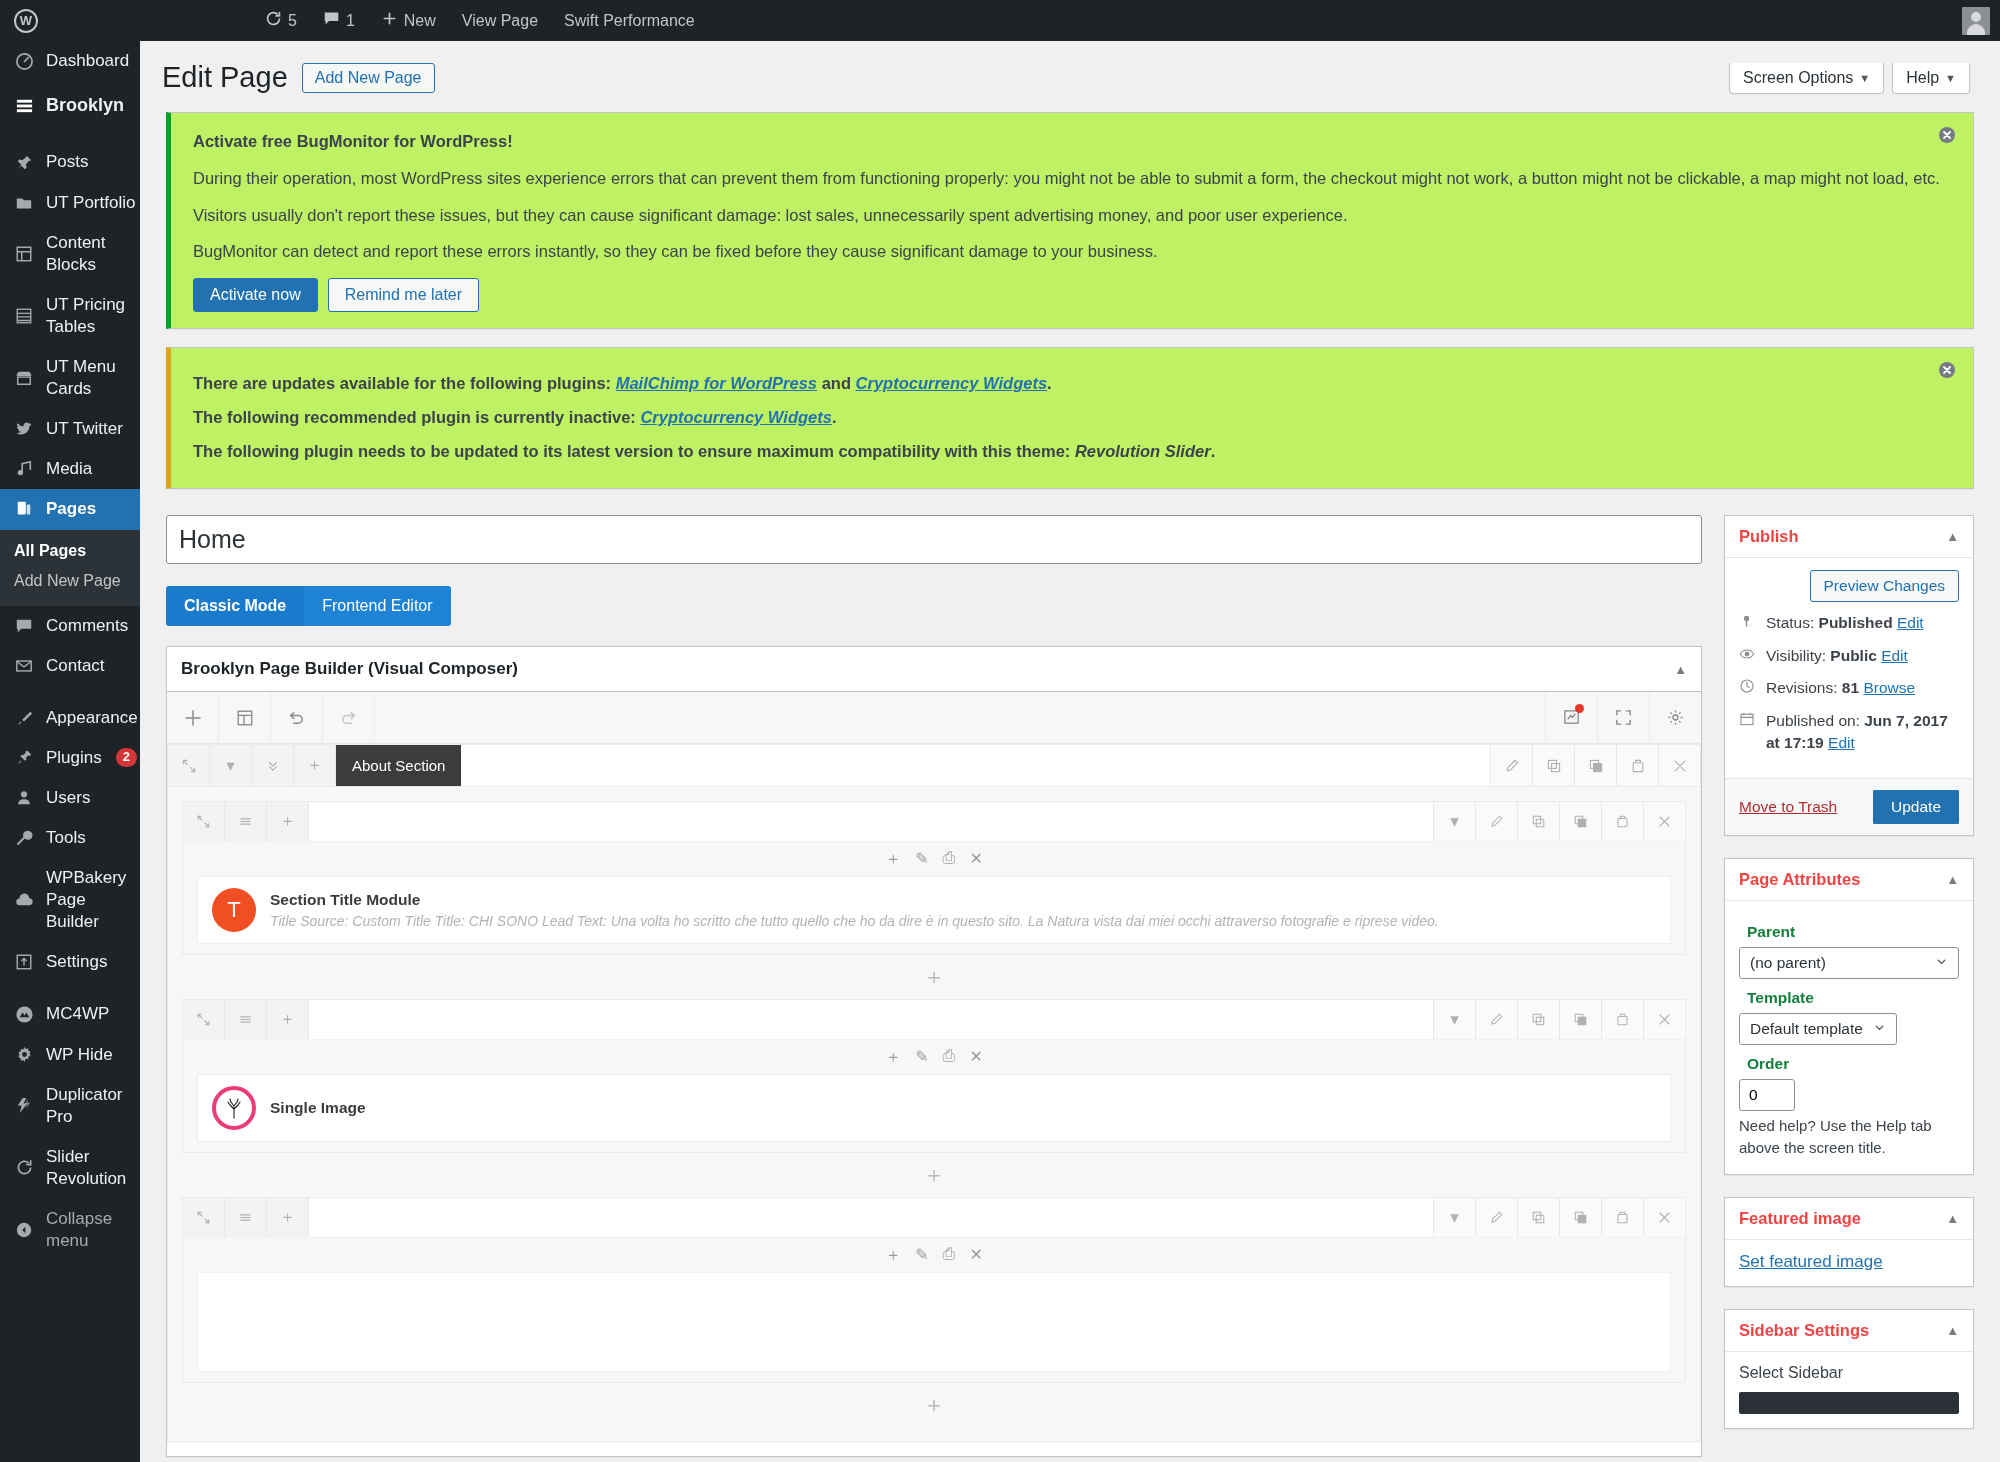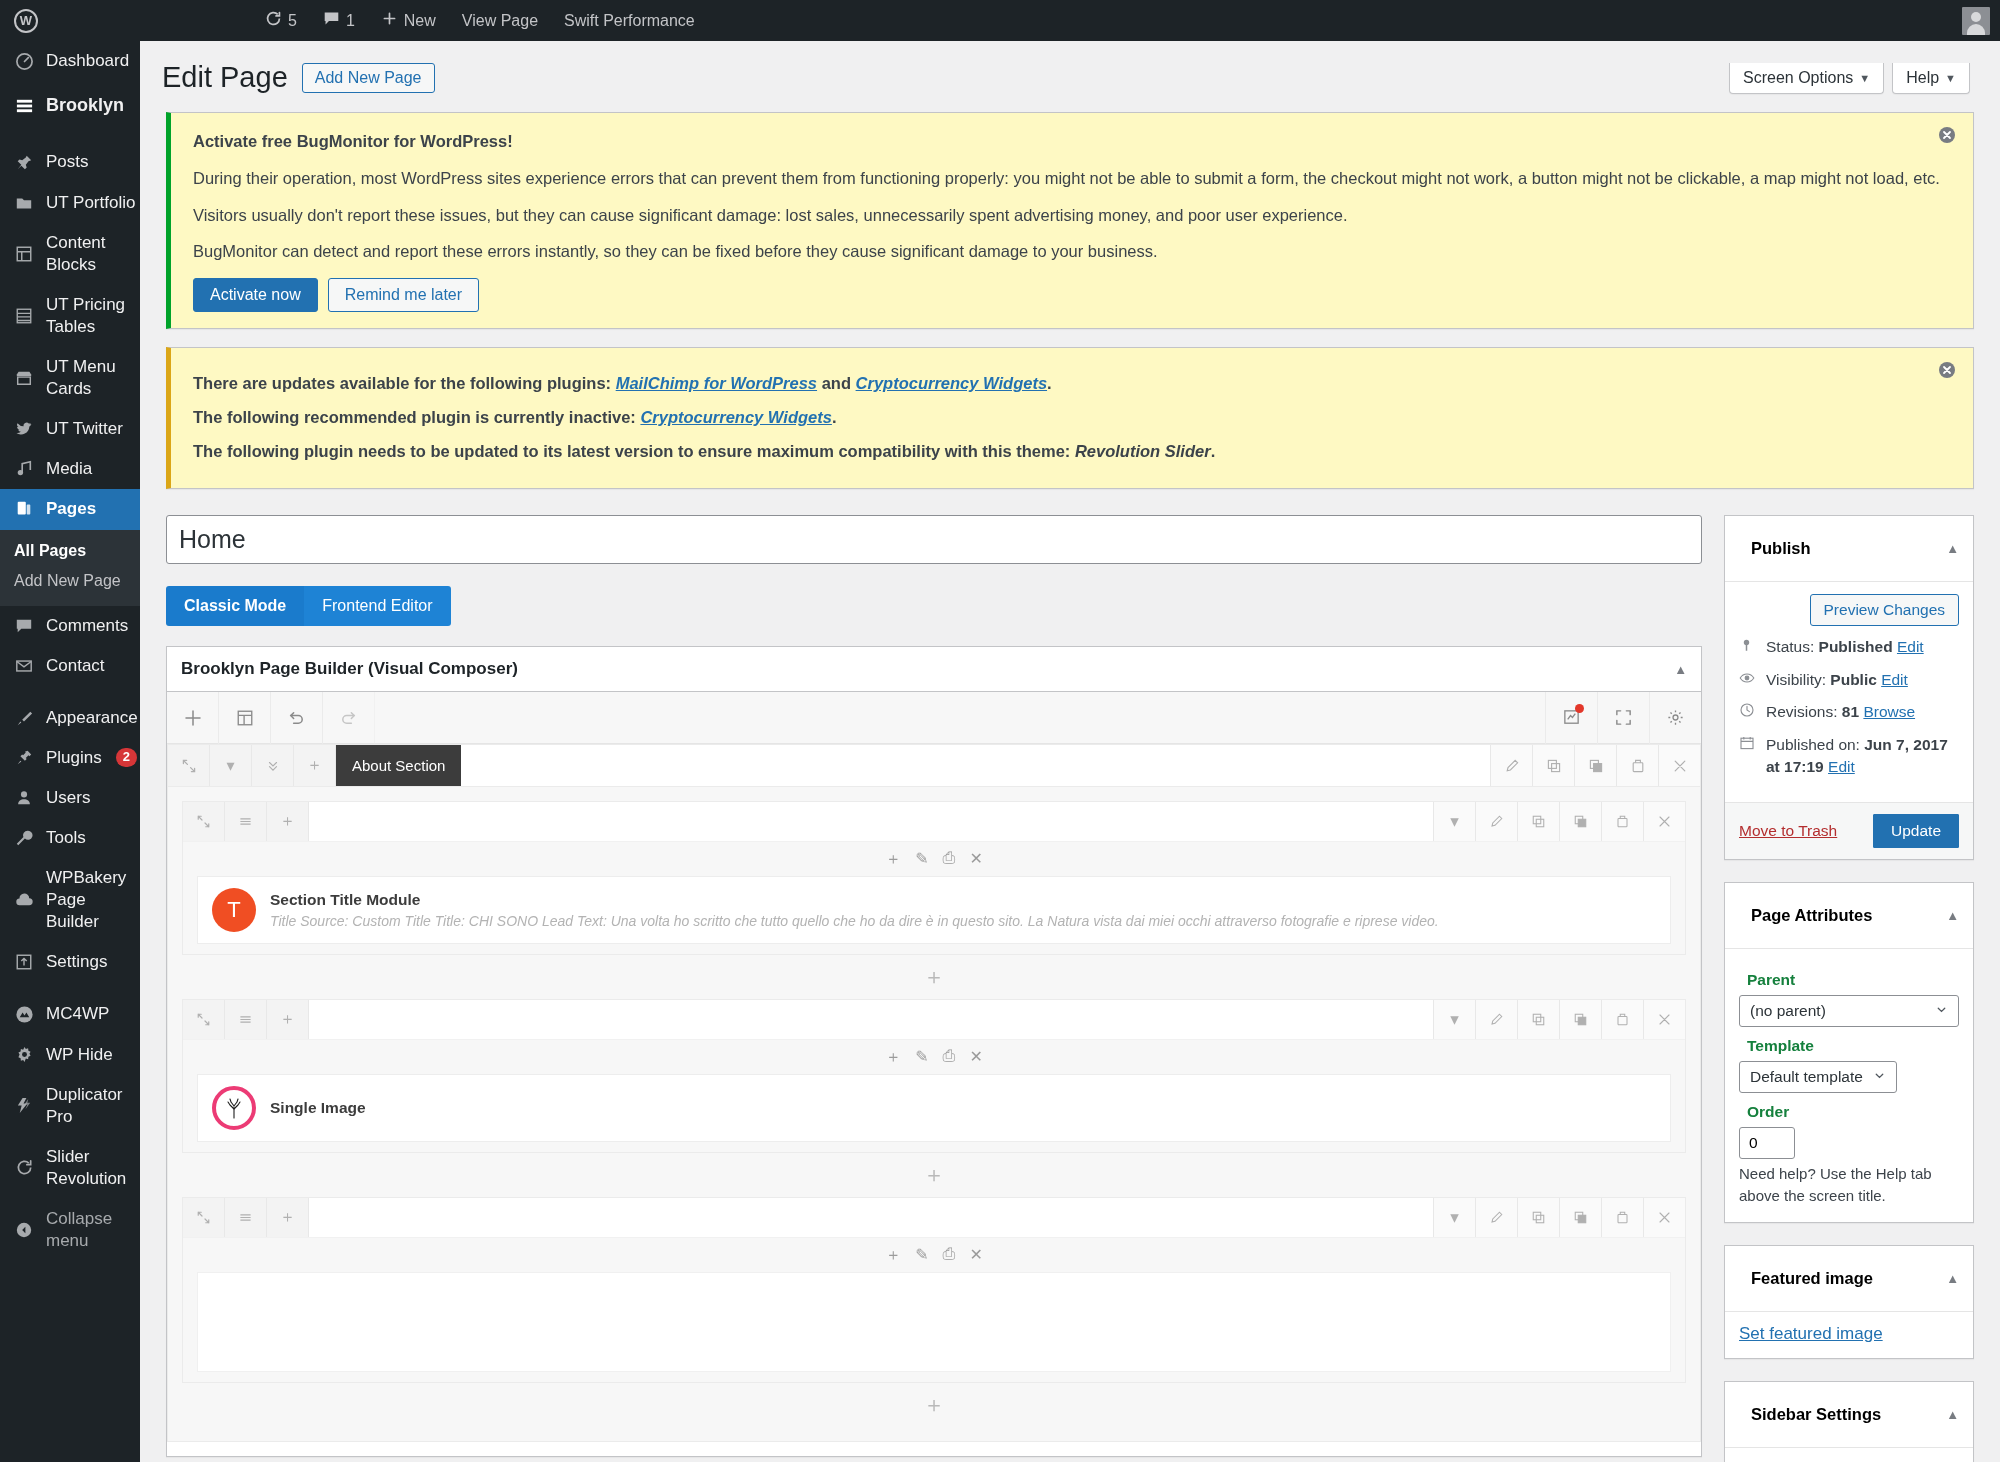--- a/index.html
+++ b/index.html
@@ -114,21 +114,21 @@
   }
   .page-title { font-size:29px; font-weight:400; color:#1d2327; }
   .btn-addnew {
     background:#f6f7f7; border:1px solid #2271b1; border-radius:3px;
     color:#2271b1; font-size:16px; padding:5px 12px;
   }
 
   
   .notice {
     position:relative; margin:18px 26px 0 26px;
-    background:#fef9c3; border:1px solid #c3c4c7;
+    background:#bef264; border:1px solid #c3c4c7;
     border-left-width:5px; padding:14px 22px 16px 22px;
     box-shadow:0 1px 1px rgba(0,0,0,.04);
   }
   .notice.green { border-left-color:#00a32a; }
   .notice.yellow { border-left-color:#dba617; }
   .notice p { margin:12px 0; font-size:16.5px; line-height:1.5; }
   .notice p.head { font-weight:700; margin-top:2px; }
   .notice a { color:#2271b1; }
   .notice-actions { display:flex; gap:10px; margin-top:14px; }
   .btn-primary {
@@ -259,21 +259,21 @@
   }
   .vc-empty-block { background:#fff; height:100px; border:1px solid #f0f0f0; }
 
   
   .side-box { background:#fff; border:1px solid #c3c4c7; margin-bottom:22px;
               box-shadow:0 1px 1px rgba(0,0,0,.04); }
   .side-head {
     display:flex; justify-content:space-between; align-items:center;
     padding:11px 14px; border-bottom:1px solid #e5e5e5;
   }
-  .side-head h3 { margin:12px; font-size:16.5px; font-weight:700; color:#000000; }
+  .side-head h3 { margin:0; font-size:16.5px; font-weight:700; color:#ef4444; }
   .side-body { padding:12px 14px 14px 14px; }
   .preview-row { display:flex; justify-content:flex-end; margin-bottom:10px; }
   .btn-preview {
     background:#f6f7f7; border:1px solid #2271b1; color:#2271b1;
     border-radius:3px; padding:6px 13px; font-size:15.5px;
   }
   .pub-line {
     display:flex; align-items:flex-start; gap:9px;
     font-size:15.5px; margin:9px 0; color:#3c434a; line-height:1.45;
   }

